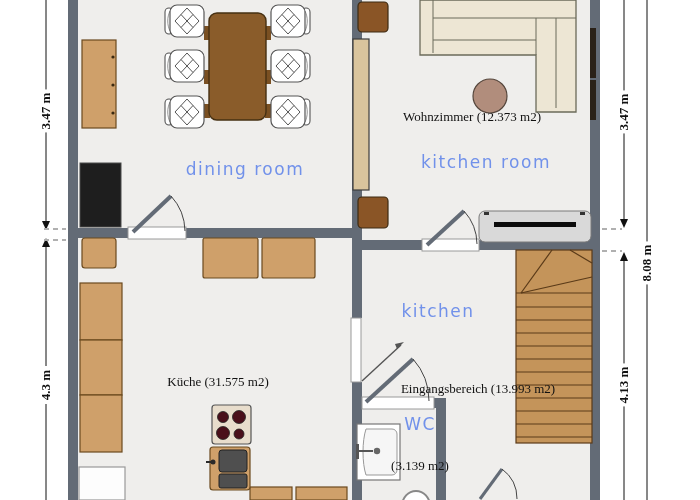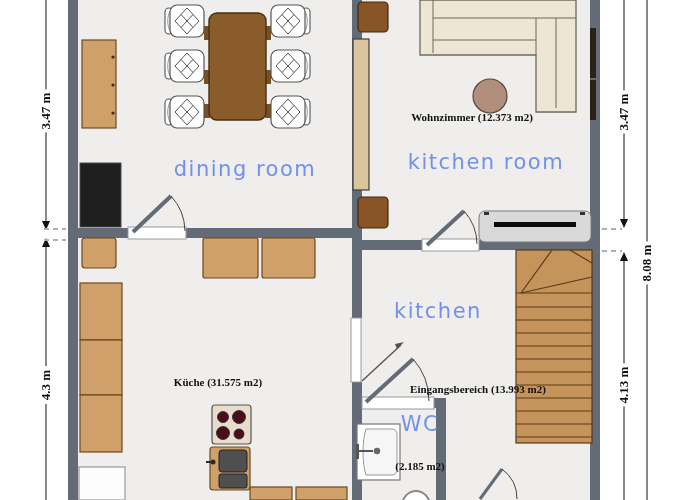--- a/index.html
+++ b/index.html
@@ -1,21 +1,21 @@
 <!DOCTYPE html>
 <html><head>
 <meta charset="utf-8">
 <style>
   html,body{margin:0;padding:0;background:#ffffff;}
   .stage{position:relative;width:700px;height:500px;background:#ffffff;overflow:hidden;
          font-family:"DejaVu Sans",sans-serif;}
   .stage svg{position:absolute;left:0;top:0;}
   .lbl{position:absolute;white-space:nowrap;transform:translate(-50%,-50%);}
-  .room-lbl{color:#7191ea;font-size:21px;letter-spacing:1.5px;font-family:"DejaVu Sans",sans-serif;}
-  .area-lbl{color:#111;font-size:11px;font-weight:bold;font-family:"Liberation Serif",serif;}
+  .room-lbl{color:#7191ea;font-size:17px;letter-spacing:1.5px;font-family:"DejaVu Sans",sans-serif;}
+  .area-lbl{color:#111;font-size:13px;font-weight:normal;font-family:"Liberation Serif",serif;}
   .dim-lbl{color:#111;font-size:13px;font-weight:bold;font-family:"Liberation Serif",serif;
            transform:translate(-50%,-50%) rotate(-90deg);background:#fff;padding:0 3px;}
 </style>
 </head>
 <body>
 
 <div class="stage">
 
 <svg width="700" height="500" viewBox="0 0 700 500">
   <defs>
@@ -201,21 +201,21 @@
 </svg>
 
 <div class="lbl room-lbl" style="left:245px;top:169px">dining room</div>
 <div class="lbl room-lbl" style="left:486px;top:162px">kitchen room</div>
 <div class="lbl room-lbl" style="left:438px;top:311px">kitchen</div>
 <div class="lbl room-lbl" style="left:420px;top:424px">WC</div>
 
 <div class="lbl area-lbl" style="left:472px;top:117px">Wohnzimmer (12.373 m2)</div>
 <div class="lbl area-lbl" style="left:218px;top:382px">Küche (31.575 m2)</div>
 <div class="lbl area-lbl" style="left:478px;top:389px">Eingangsbereich (13.993 m2)</div>
-<div class="lbl area-lbl" style="left:420px;top:466px">(2.185 m2)</div>
+<div class="lbl area-lbl" style="left:420px;top:466px">(3.139 m2)</div>
 
 <div class="lbl dim-lbl" style="left:46px;top:111px">3.47 m</div>
 <div class="lbl dim-lbl" style="left:46px;top:385px">4.3 m</div>
 <div class="lbl dim-lbl" style="left:624px;top:112px">3.47 m</div>
 <div class="lbl dim-lbl" style="left:624px;top:385px">4.13 m</div>
 <div class="lbl dim-lbl" style="left:647px;top:263px">8.08 m</div>
 
 </div>
 
 </body></html>

